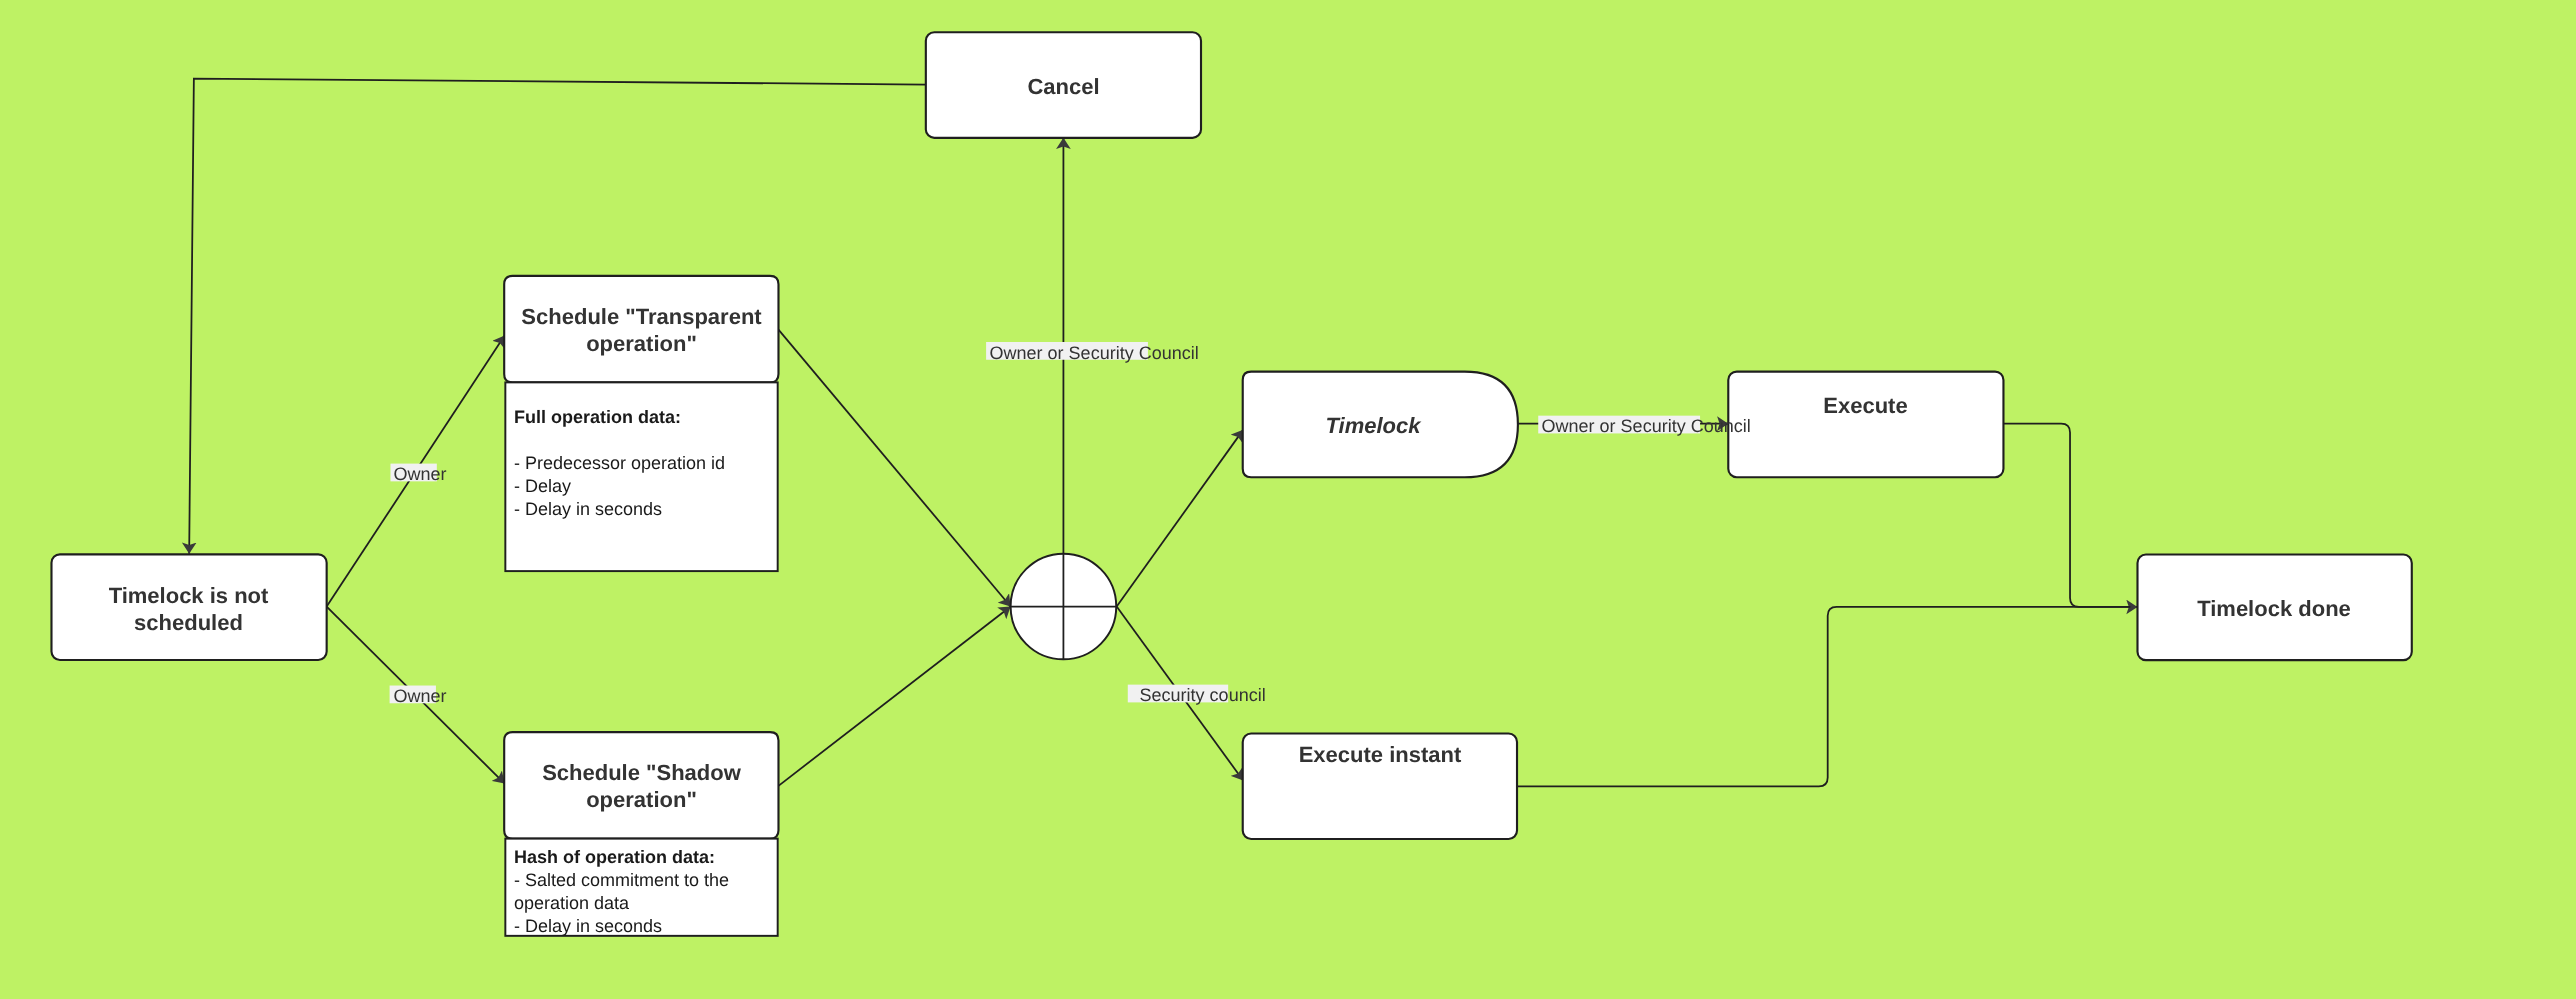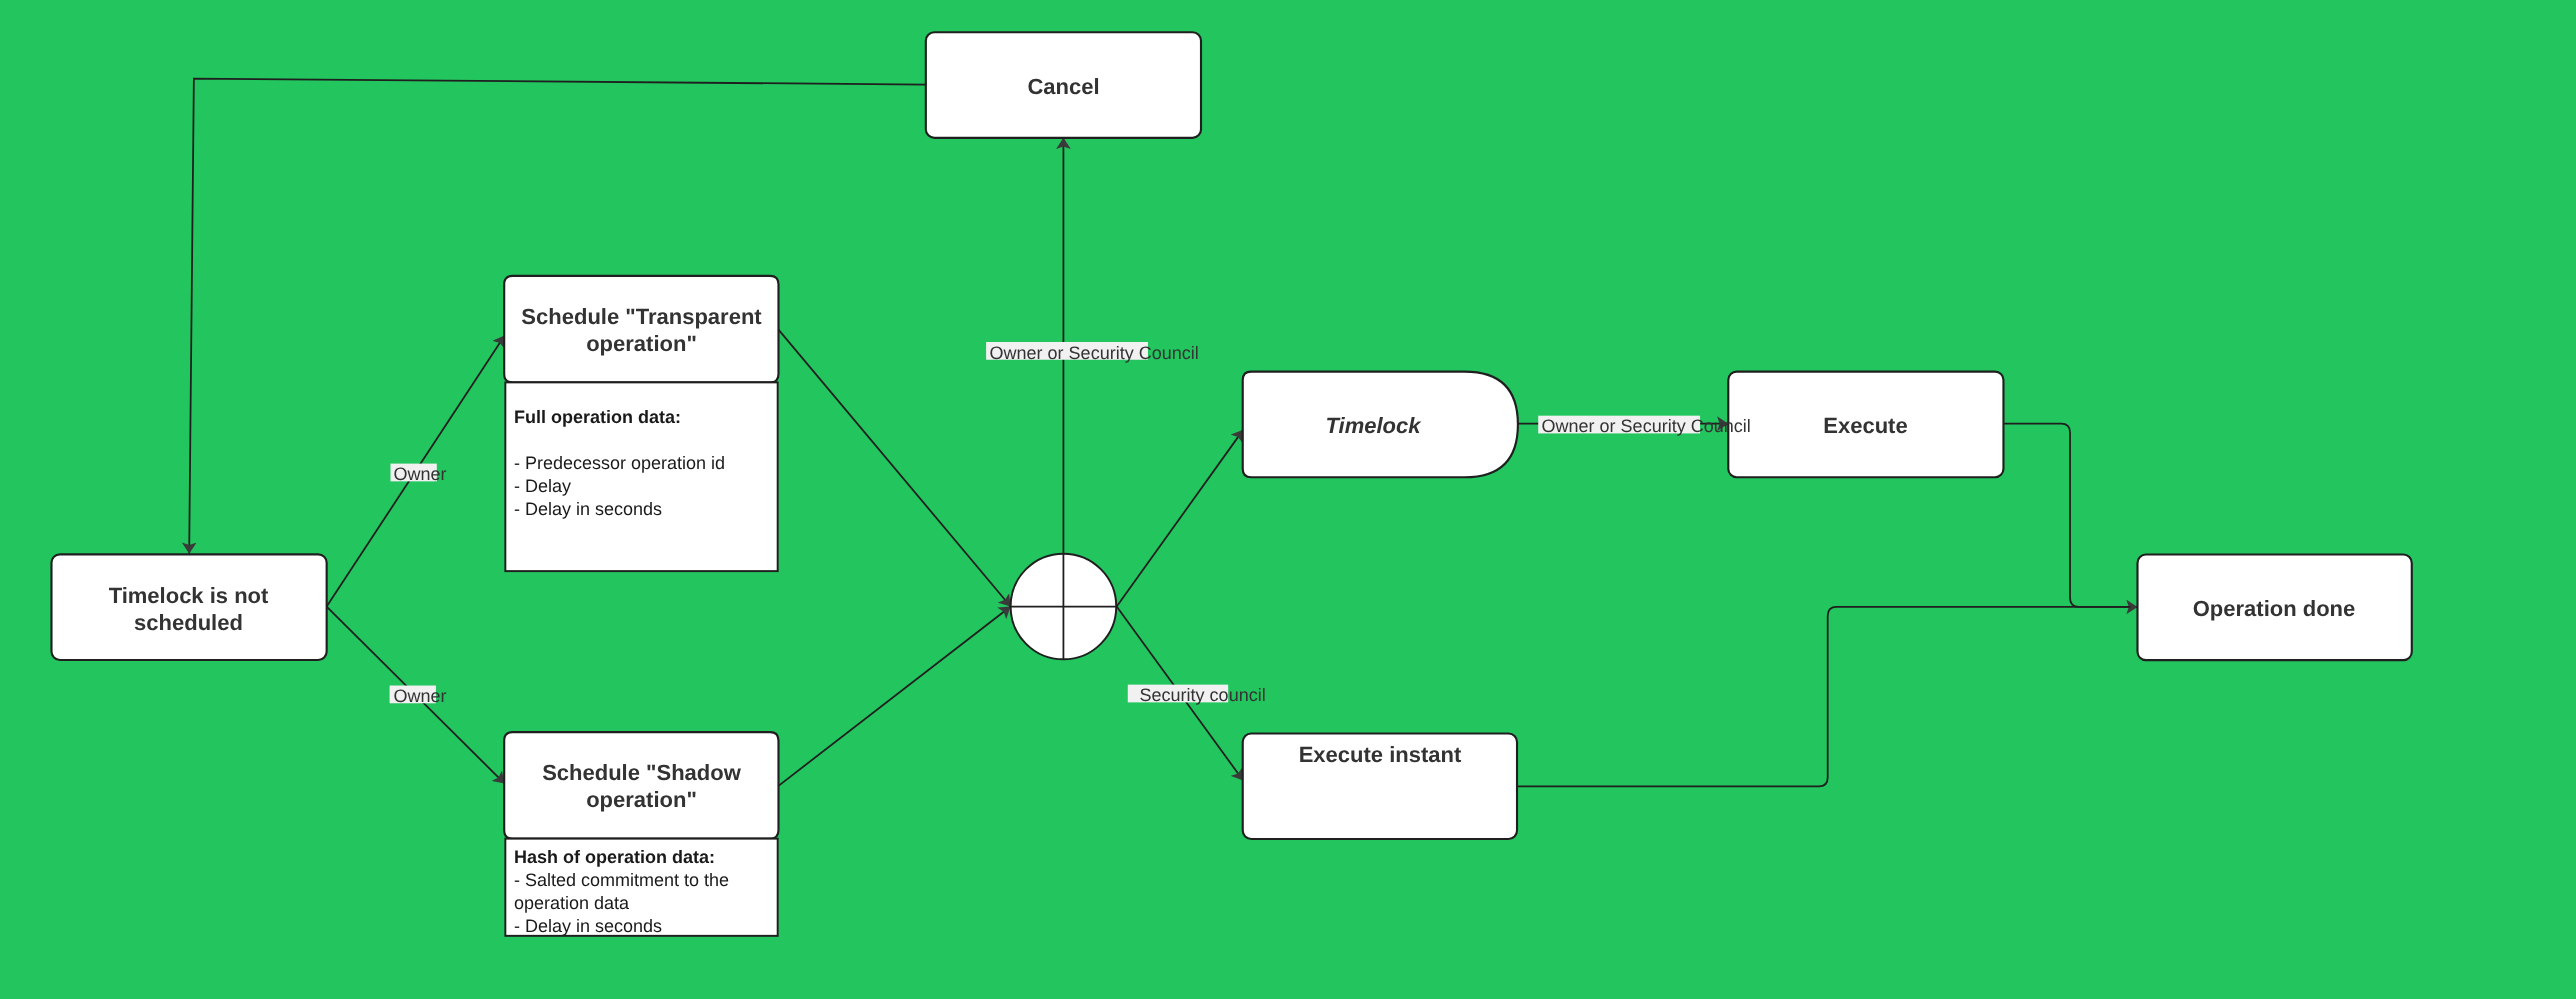--- a/index.html
+++ b/index.html
@@ -20,21 +20,21 @@
     position: absolute;
     left: 0; top: 0;
     width: 0.9px; height: 0.9px;
     mix-blend-mode: multiply;
     pointer-events: none;
   }
   #canvas {
     position: relative;
     width: 2576px;
     height: 1000px;
-    background: #22c55e;
+    background: #bef264;
   }
   svg.layer {
     position: absolute;
     left: 0;
     top: 0;
     width: 2576px;
     height: 1000px;
   }
   .shape { fill: #ffffff; stroke: #1f1f1f; stroke-width: 2.4; }
   .thinshape { fill: #ffffff; stroke: #1f1f1f; stroke-width: 2.2; }
@@ -187,30 +187,30 @@
   <div class="note-body" style="left:514px;top:846px;width:258px;height:89px;">
     <b>Hash of operation data:</b><br>
     <span>- Salted commitment to the operation data</span><br>
     <span>- Delay in seconds</span>
   </div>
 
   <div class="node-title" style="left:1243px;top:371px;width:260px;height:106px;font-style:italic;">
       <span>Timelock</span>
     </div>
 
-  <div class="node-title" style="left:1728px;top:371px;width:275px;height:106px;text-align:right;">
+  <div class="node-title" style="left:1728px;top:351px;width:275px;height:106px;text-align:right;">
       <span>Execute</span>
     </div>
 
   <div class="node-title" style="left:1243px;top:701px;width:274px;height:104px;">
       <span>Execute instant</span>
     </div>
 
   <div class="node-title" style="left:2137px;top:554px;width:274px;height:106px;">
-      <span>Operation done</span>
+      <span>Timelock done</span>
     </div>
 
   <div class="edge-label" style="left:390px;top:463px;"><span>Owner</span></div>
   <div class="edge-label" style="left:390px;top:685px;"><span>Owner</span></div>
   <div class="edge-label" style="left:986px;top:342px;"><span>Owner or Security Council</span></div>
   <div class="edge-label" style="left:1538px;top:415px;"><span>Owner or Security Council</span></div>
   <div class="edge-label" style="left:1128px;top:684px;margin-left:8px;"><span>Security council</span></div>
 </div>
 
 

